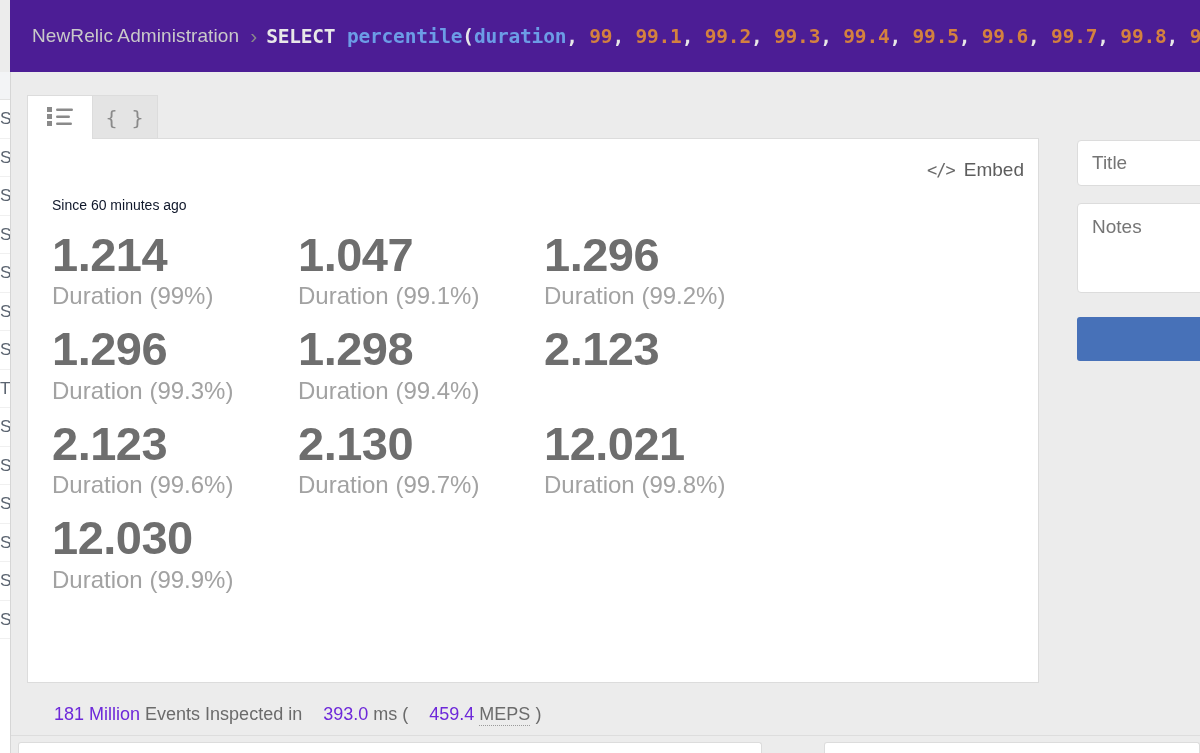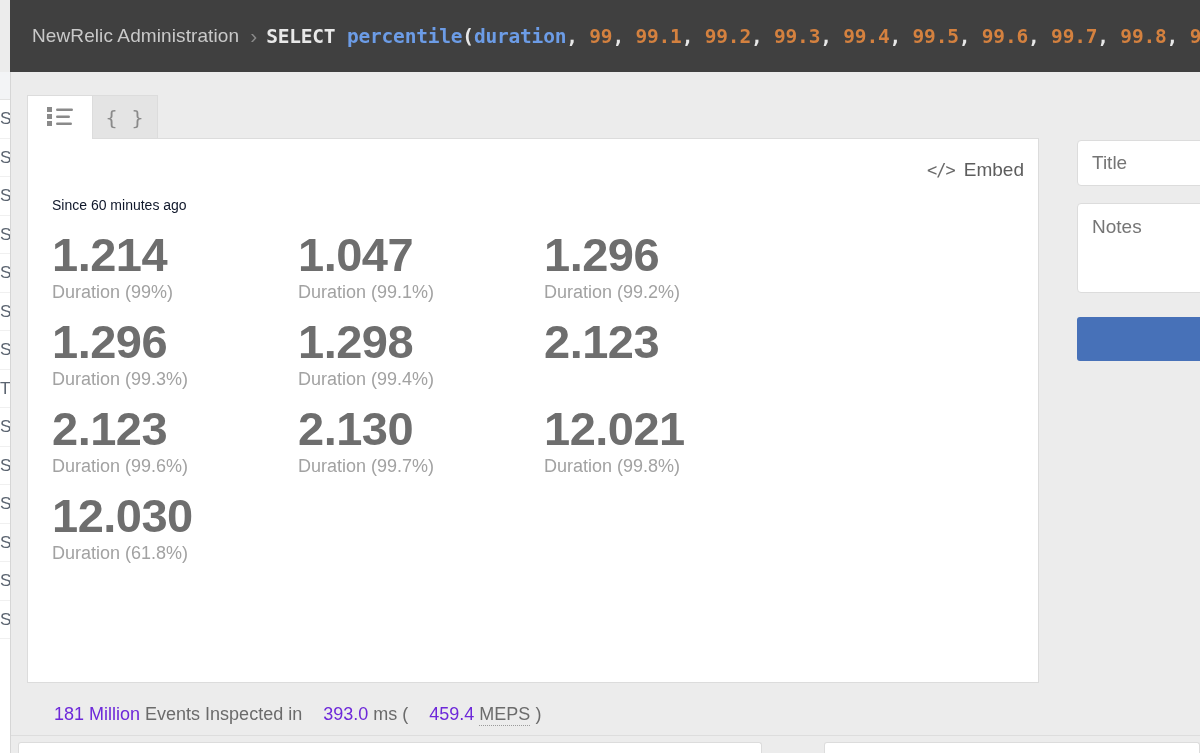--- a/index.html
+++ b/index.html
@@ -11,21 +11,21 @@
     background: #ececec;
     font-family: "Liberation Sans", sans-serif;
     -webkit-font-smoothing: antialiased;
   }
 
   
   #query-bar {
     position: absolute;
     left: 10px; top: 0;
     width: 1190px; height: 72px;
-    background: #404040;
+    background: #4c1d95;
     display: flex;
     align-items: center;
     padding: 0 0 0 22px;
     white-space: nowrap;
     overflow: hidden;
   }
   #breadcrumb-app {
     color: #c9c9c9;
     font-size: 19px;
     font-family: "Liberation Sans", sans-serif;
@@ -162,21 +162,21 @@
   }
   .metric-value {
     font-size: 47px;
     font-weight: bold;
     color: #6e6e6e;
     line-height: 1.18;
     letter-spacing: -0.5px;
     font-family: "Liberation Sans", sans-serif;
   }
   .metric-label {
-    font-size: 18px;
+    font-size: 24px;
     color: #a2a2a2;
     line-height: 1.25;
     margin-top: -1px;
     font-family: "Liberation Sans", sans-serif;
   }
 
   
   #stats-line {
     position: absolute;
     left: 27px; top: 632px;
@@ -339,21 +339,21 @@
         <div class="metric">
           <div class="metric-value">2.130</div>
           <div class="metric-label">Duration (99.7%)</div>
         </div>
         <div class="metric">
           <div class="metric-value">12.021</div>
           <div class="metric-label">Duration (99.8%)</div>
         </div>
         <div class="metric">
           <div class="metric-value">12.030</div>
-          <div class="metric-label">Duration (61.8%)</div>
+          <div class="metric-label">Duration (99.9%)</div>
         </div>
       </div>
   </div>
 
   <div id="stats-line">
     <b>181 Million</b>
     <span>Events Inspected in</span>
     <b>393.0</b>
     <span>ms</span>
     <span>(</span>

